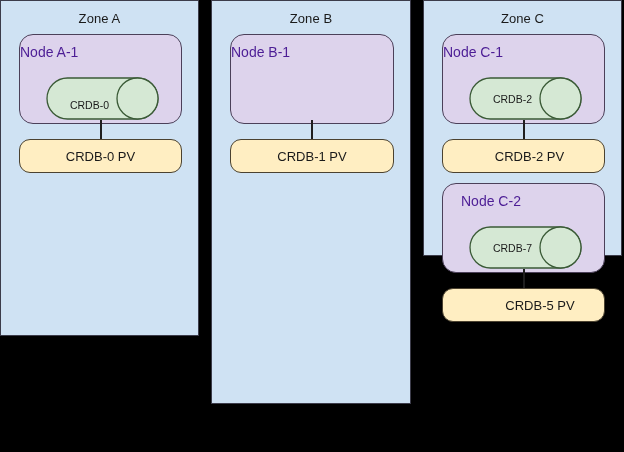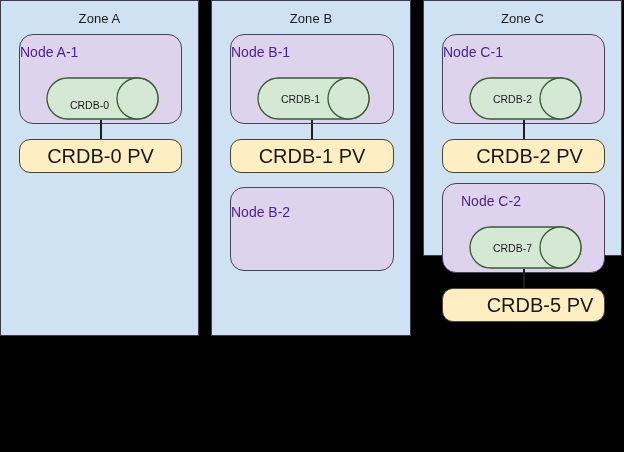--- a/index.html
+++ b/index.html
@@ -64,21 +64,21 @@
     position: absolute;
     background: #ffeec2;
     border: 1.4px solid #4b4230;
     border-radius: 11px;
     box-sizing: border-box;
     display: flex;
     align-items: center;
     justify-content: center;
   }
   .pv-label {
-    font-size: 20px;
+    font-size: 13px;
     color: #1a1a1a;
     white-space: nowrap;
   }
 
   
   .cyl {
     position: absolute;
   }
   .cyl svg {
     display: block;
@@ -127,44 +127,34 @@
       <div class="cyl-label">CRDB-0</div>
     </div>
 
     <div class="connector" style="left:99px; top:119px; height:20px;"></div>
 
     <div class="pv" style="left:18px; top:138px; width:163px; height:34px;">
       <span class="pv-label">CRDB-0 PV</span>
     </div>
   </div>
 
-  <div class="zone" style="left:211px; top:0px; width:200px; height:336px;">
+  <div class="zone" style="left:211px; top:0px; width:200px; height:404px;">
     <div class="zone-title" style="top:10px;">Zone B</div>
 
     <div class="node" style="left:18px; top:33px; width:164px; height:90px;">
       <div class="node-title" style="top:9px;">Node B-1</div>
     </div>
 
-    <div class="cyl" style="left:45px; top:76px; width:113px; height:43px;">
-      <svg width="113" height="43" viewBox="0 0 113 43">
-        <path d="M21.5 1 H91.5 A20.5 20.5 0 0 1 91.5 42 H21.5 A20.5 20.5 0 0 1 21.5 1 Z" fill="#d5e8d4" stroke="#3a5a36" stroke-width="1.3"></path>
-        <ellipse cx="91.5" cy="21.5" rx="20.5" ry="20.5" fill="#d5e8d4" stroke="#3a5a36" stroke-width="1.3"></ellipse>
-      </svg>
-      <div class="cyl-label">CRDB-1</div>
-    </div>
 
     <div class="connector" style="left:99px; top:119px; height:20px;"></div>
 
     <div class="pv" style="left:18px; top:138px; width:164px; height:34px;">
       <span class="pv-label">CRDB-1 PV</span>
     </div>
 
-    <div class="node" style="left:18px; top:186px; width:164px; height:84px;">
-      <div class="node-title" style="top:16px;">Node B-2</div>
-    </div>
   </div>
 
   <div class="zone" style="left:423px; top:0px; width:199px; height:256px;">
     <div class="zone-title" style="top:10px;">Zone C</div>
 
     <div class="node" style="left:18px; top:33px; width:163px; height:90px;">
       <div class="node-title" style="top:9px;">Node C-1</div>
     </div>
 
     <div class="cyl" style="left:45px; top:76px; width:113px; height:43px;">

